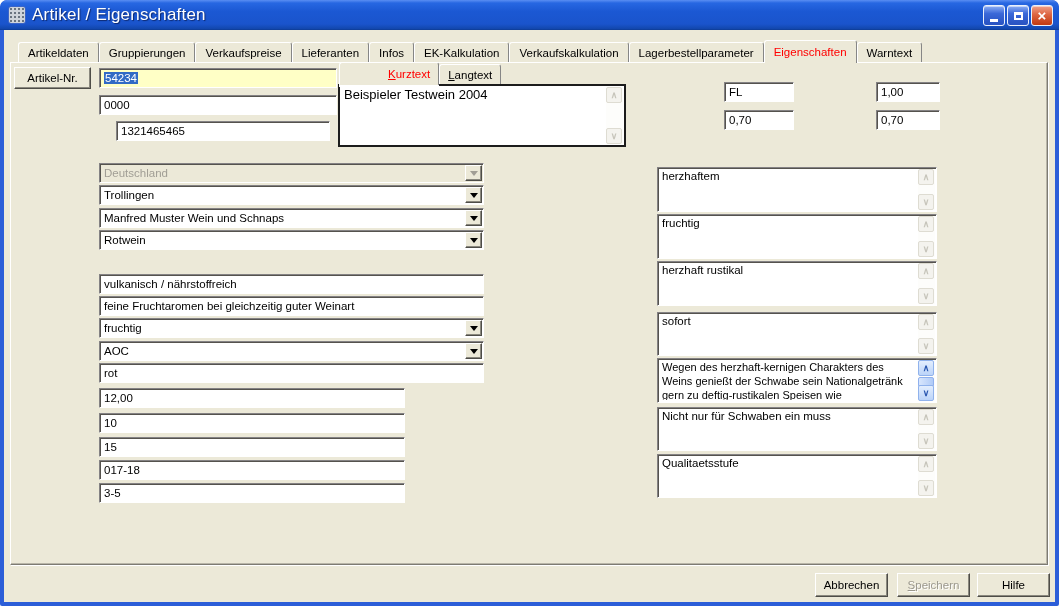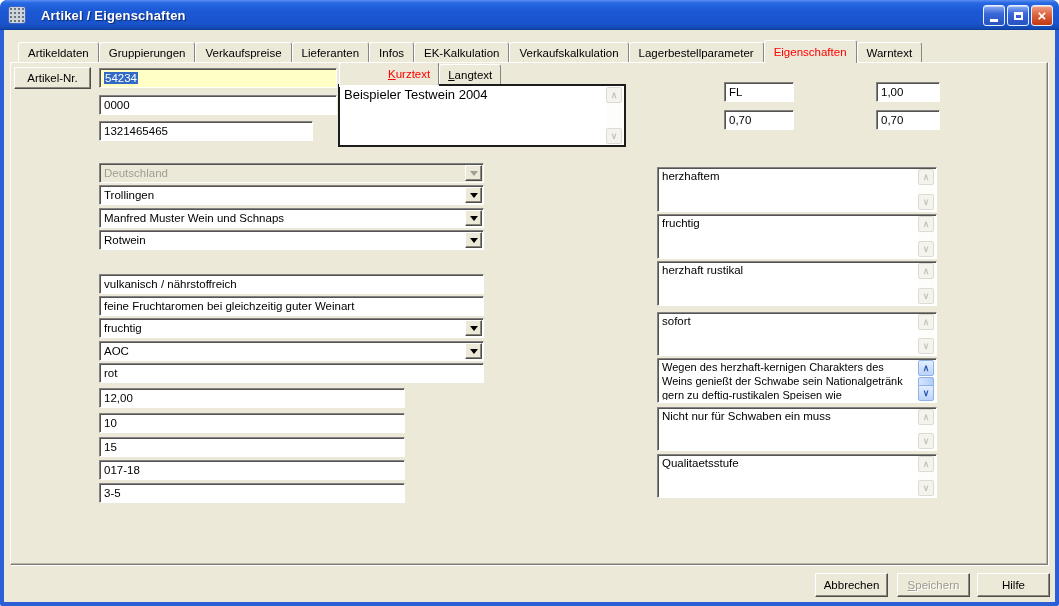--- a/index.html
+++ b/index.html
@@ -6,21 +6,21 @@
   body { background:#fff; font-family:"Liberation Sans", sans-serif; }
   .window { position:relative; width:1059px; height:606px; background:#2c5ed8;
             border-radius:7px 7px 2px 2px; overflow:hidden; }
   .titlebar { position:absolute; left:0; top:0; right:0; height:30px;
     background:linear-gradient(180deg,#5a8ef2 0%,#2767e2 10%,#1b58d3 38%,#1a54cc 80%,#1247ad 96%,#0d3a90 100%);
     border-radius:7px 7px 0 0; display:flex; align-items:center; }
   .app-icon { width:16px; height:16px; margin-left:9px; border-radius:2px;
     background-color:#cfd4da;
     background-image:radial-gradient(#6a7480 1px, transparent 1.2px);
     background-size:4px 4px; box-shadow:0 0 0 1px #3b65c8; }
-  .title-text { color:#fff; font-weight:bold; font-size:13px; margin-left:16px;
+  .title-text { color:#fff; font-weight:normal; font-size:17px; margin-left:7px;
     text-shadow:1px 1px 1px rgba(0,0,30,.55); letter-spacing:.2px; }
   .tb-btns { position:absolute; right:6px; top:5px; display:flex; gap:2px; }
   .tb-btn { width:22px; height:21px; border-radius:3px; border:1px solid #eaf0fb;
     background:linear-gradient(180deg,#8caef5 0%,#3a68d8 40%,#2a55c4 90%);
     color:#fff; display:flex; align-items:center; justify-content:center;
     font-size:12px; box-shadow:inset 0 1px 0 rgba(255,255,255,.5); cursor:pointer; }
   .tb-btn.close { background:linear-gradient(180deg,#f0a088 0%,#dd6542 45%,#c33d14 95%); }
   .tb-min-glyph { display:block; width:8px; height:3px; background:#fff; margin-top:10px; }
   .tb-max-glyph { display:block; width:9px; height:8px; border:2px solid #fff; border-top-width:3px; }
   .tb-close-glyph { font-size:15px; font-weight:bold; line-height:1; margin-top:-1px; }
@@ -120,21 +120,21 @@
     <div class="tab">Warntext</div>
   </div>
 
   <div class="panel"></div>
 
   <div class="btn" style="left:14px;top:67px;width:77px;height:22px">Artikel-Nr.</div>
   <div class="field yellow" style="left:99px;top:68px;width:238px"><span class="sel">54234</span></div>
   <div class="lbl" style="left:13px;top:99px">Fremdsystem</div>
   <div class="field" style="left:99px;top:95px;width:238px">0000</div>
   <div class="lbl" style="left:13px;top:126px">BARCODE</div>
-  <div class="field" style="left:99px;top:121px;width:214px">1321465465</div>
+  <div class="field" style="left:116px;top:121px;width:214px">1321465465</div>
 
   <div class="ktabs">
     <div class="ktab active">
         <span><span class="u">K</span><span>urztext</span></span>
       </div>
     <div class="ktab">
         <span><span class="u">L</span><span>angtext</span></span>
       </div>
   </div>
   <div class="kframe">

